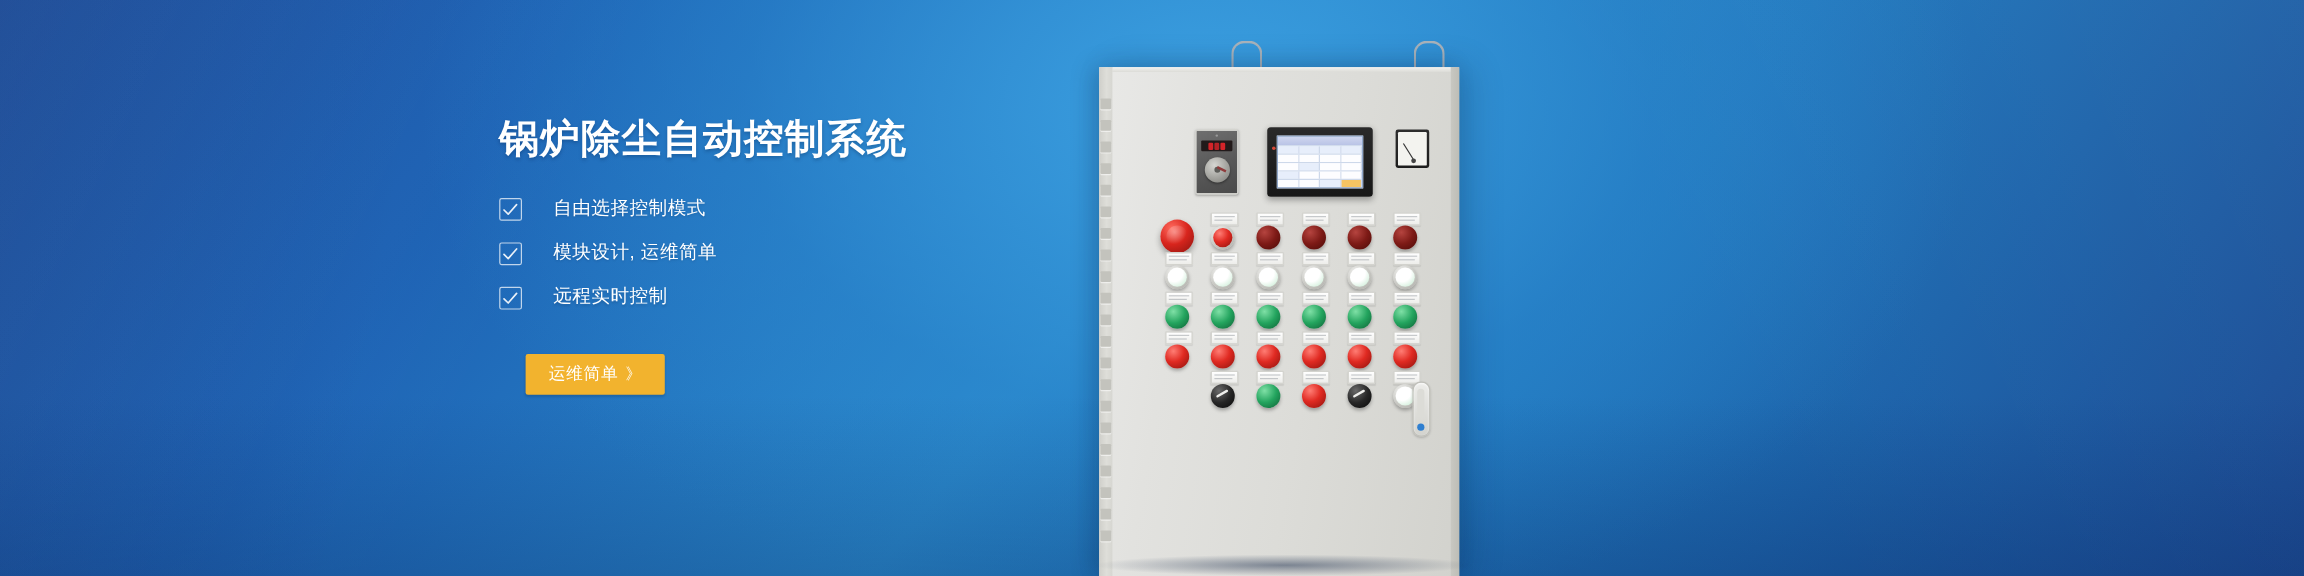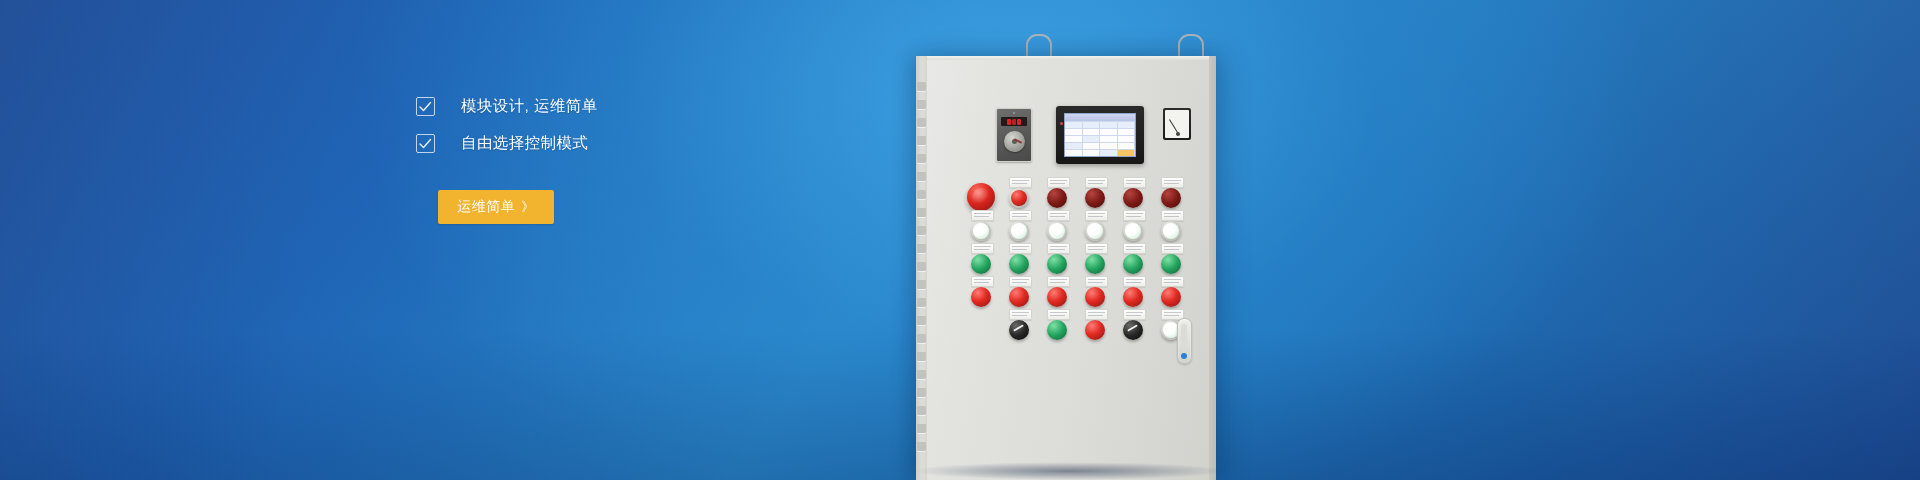--- a/index.html
+++ b/index.html
@@ -237,41 +237,50 @@
     background:radial-gradient(ellipse at center, rgba(5,25,60,0.45) 0%, rgba(5,25,60,0) 70%);
   }
 </style>
 </head>
 <body>
 
 <div class="banner">
 
   <div class="copy">
 
+    <h1 class="headline">锅炉除尘自动控制系统</h1>
 
     <ul class="feature-list">
+
+      <li class="feature-item">
+        <span class="check-box">
+          <svg width="15" height="13" viewBox="0 0 15 13" aria-hidden="true">
+            <polyline points="2,7 5.5,10.5 12.5,2.5" fill="none" stroke="#ffffff" stroke-width="1.4" stroke-linecap="round" stroke-linejoin="round" opacity="0.9"></polyline>
+          </svg>
+        </span>
+        <span class="feature-label">自由选择控制模式</span>
+      </li>
 
       <li class="feature-item">
         <span class="check-box">
           <svg width="15" height="13" viewBox="0 0 15 13" aria-hidden="true">
             <polyline points="2,7 5.5,10.5 12.5,2.5" fill="none" stroke="#ffffff" stroke-width="1.4" stroke-linecap="round" stroke-linejoin="round" opacity="0.9"></polyline>
           </svg>
         </span>
         <span class="feature-label">模块设计, 运维简单</span>
       </li>
 
       <li class="feature-item">
         <span class="check-box">
           <svg width="15" height="13" viewBox="0 0 15 13" aria-hidden="true">
             <polyline points="2,7 5.5,10.5 12.5,2.5" fill="none" stroke="#ffffff" stroke-width="1.4" stroke-linecap="round" stroke-linejoin="round" opacity="0.9"></polyline>
           </svg>
         </span>
-        <span class="feature-label">自由选择控制模式</span>
+        <span class="feature-label">远程实时控制</span>
       </li>
-
 
     </ul>
 
     <button class="cta">
       <span>运维简单</span>
       <span class="chev">》</span>
     </button>
 
   </div>
 

